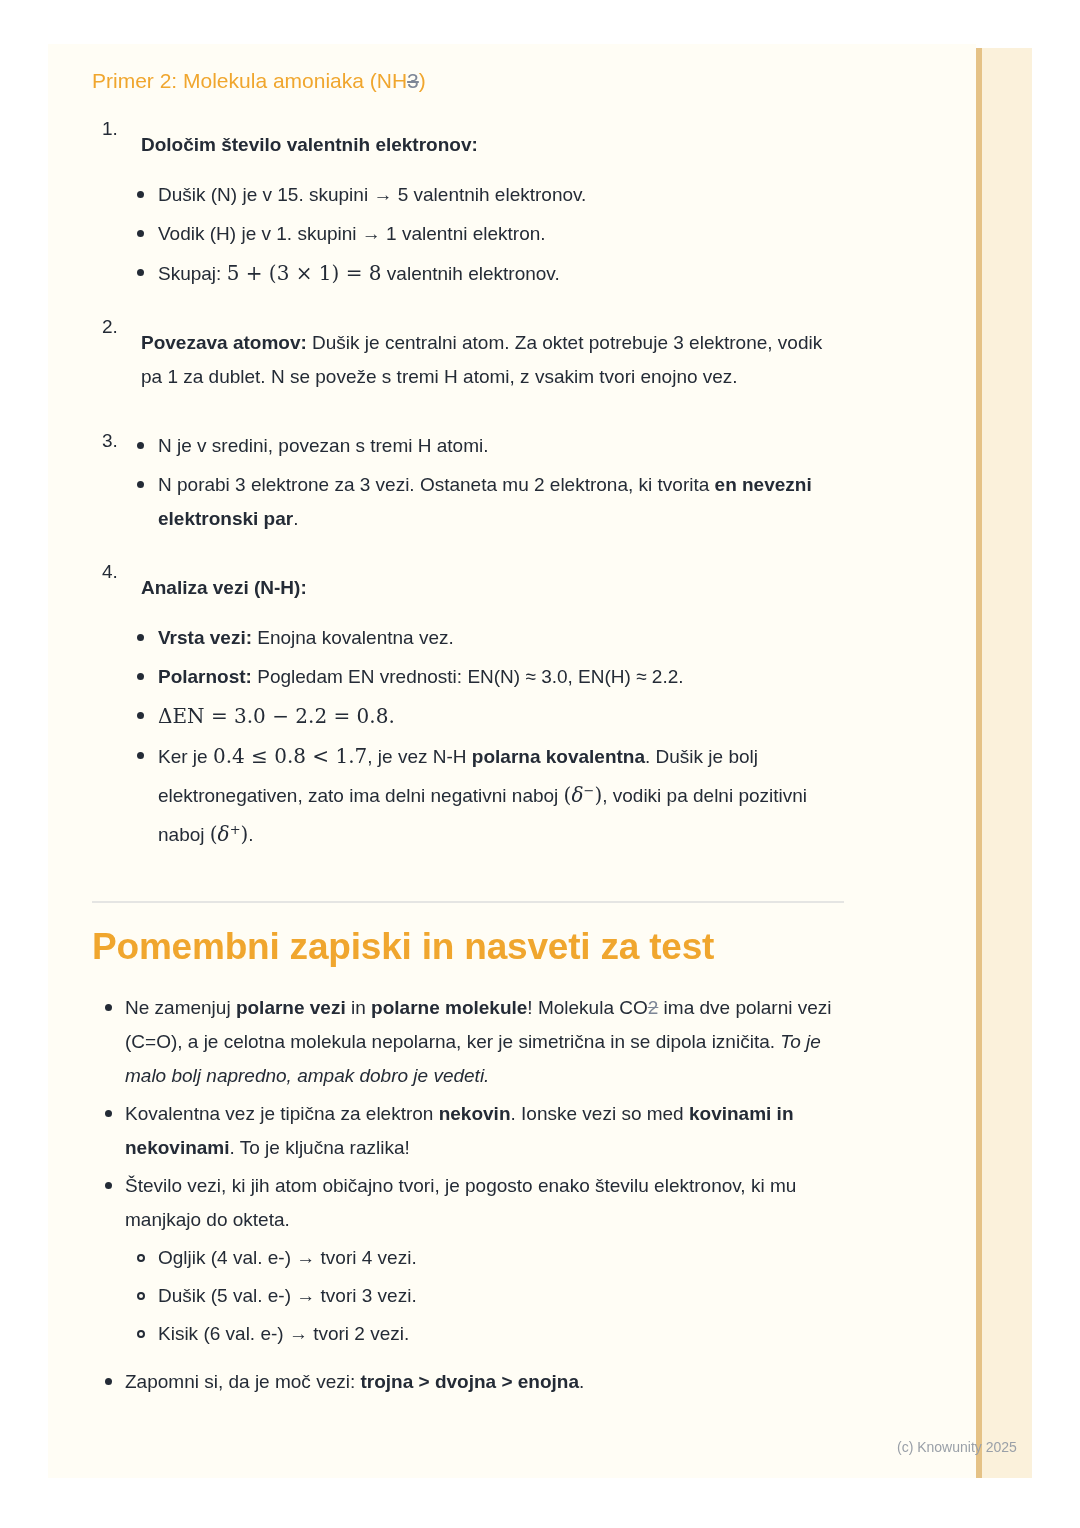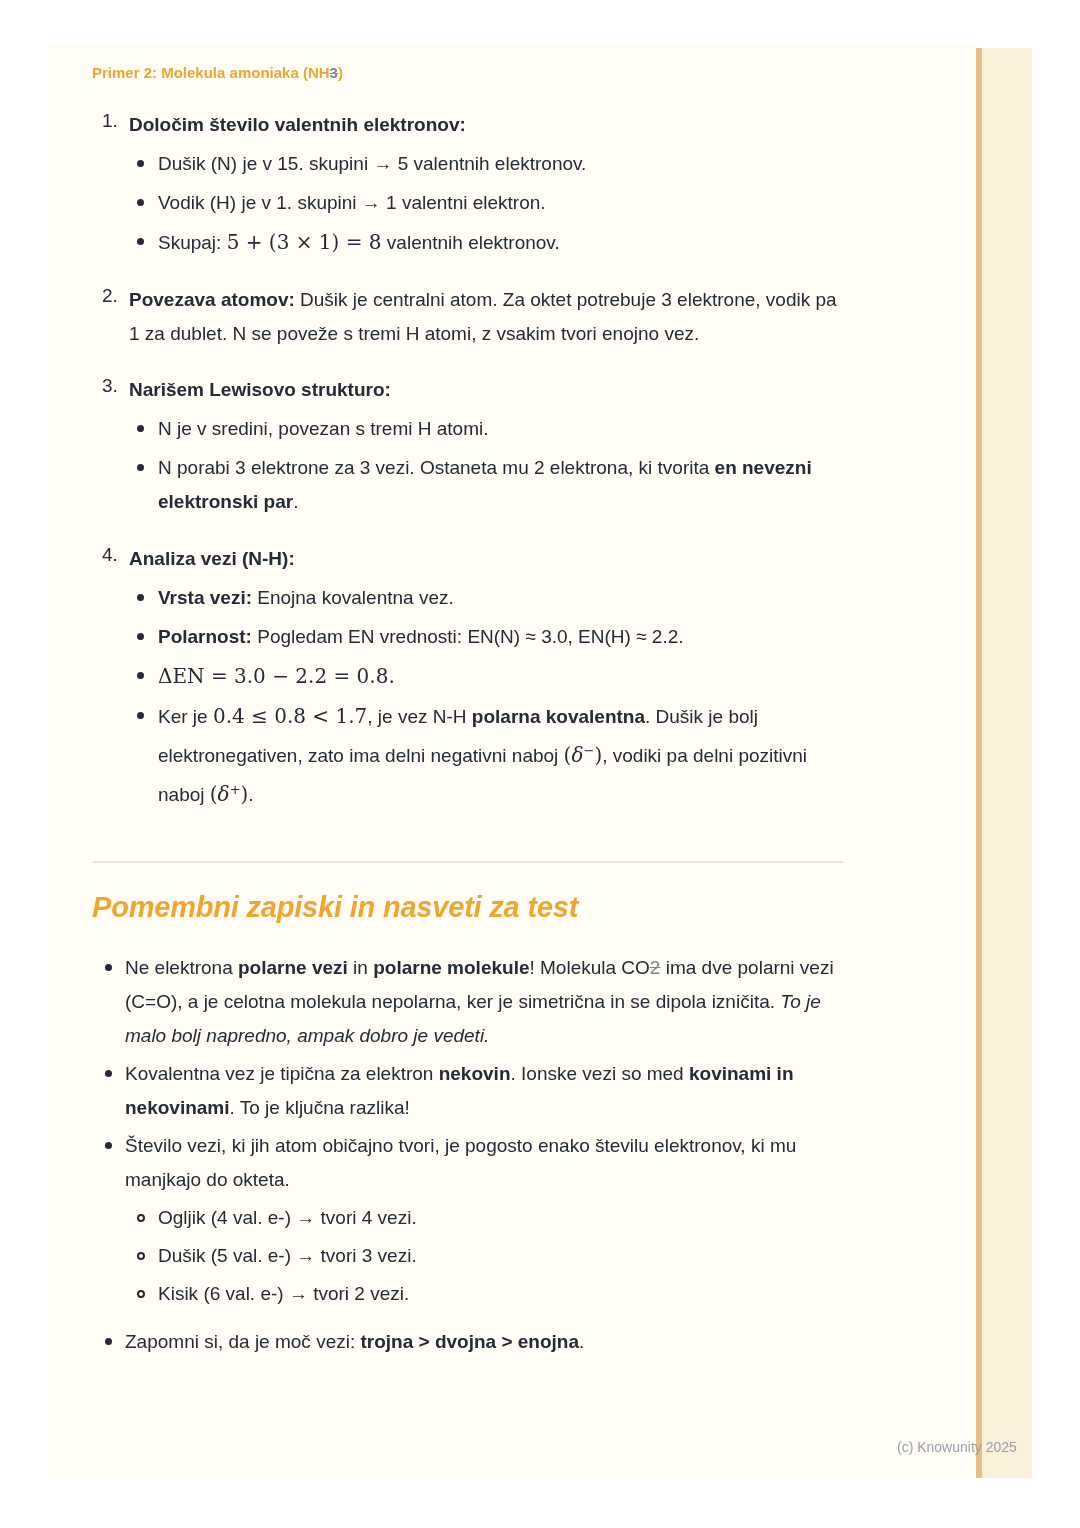--- a/index.html
+++ b/index.html
@@ -23,39 +23,39 @@
     position:absolute; left:982px; top:48px;
     width:50px; height:1430px;
     background:var(--panel-bg, #fbf1db);
   }
   .content {
     margin-left:44px; padding-top:14px;
     width:752px;
     font-size:19px; line-height:34px;
   }
   h2.sec-title {
-    margin:0 0 16px 0;
-    font-size:15px; line-height:30px;
+    margin:8px 0 16px 0;
+    font-size:21px; line-height:30px;
     color:var(--accent, #f0a62e);
-    font-weight:700;
+    font-weight:400;
   }
   h1.sec-title {
     margin:0 0 26px 0;
-    font-size:29px; line-height:36px;
+    font-size:37px; line-height:36px;
     color:var(--accent, #f0a62e);
-    font-weight:700; letter-spacing:-0.2px;font-style:italic;
+    font-weight:700; letter-spacing:-0.2px;
   }
   hr.divider {
     border:none; border-top:2px solid var(--divider, #e5e5e3);
     margin:44px 0 26px 0; width:100%;
   }
   .step { display:flex; margin:0 0 14px 0; }
   .step .num { flex:0 0 33px; padding-left:10px; box-sizing:border-box; }
   .step-body { flex:1; }
-  .step-body p.lead { margin:4px; }
+  .step-body p.lead { margin:16px; }
   ul.blist { list-style:none; margin:2px 0 0 0; padding:0; }
   ul.blist li { display:flex; margin:5px 0; padding-left:12px; }
   ul.blist .dot {
     flex:0 0 7px; width:7px; height:7px; border-radius:50%;
     background:var(--text, #242b36); margin:13px 14px 0 0;
   }
   ul.blist .txt { flex:1; }
 
   ul.top { list-style:none; margin:0; padding:0; }
   ul.top > li { display:flex; margin:4px 0; padding-left:13px; }
@@ -117,21 +117,20 @@
       <div class="step">
         <span class="num">2.</span>
         <div class="step-body">
           <p class="lead"><span class="b">Povezava atomov:</span><span> Dušik je centralni atom. Za oktet potrebuje 3 elektrone, vodik pa 1 za dublet. N se poveže s tremi H atomi, z vsakim tvori enojno vez.</span></p>
         </div>
       </div>
 
       <div class="step">
         <span class="num">3.</span>
         <div class="step-body">
-          <p class="lead"><span class="b">Narišem Lewisovo strukturo:</span></p>
           <ul class="blist">
             <li>
                 <span class="dot"></span>
                 <span class="txt"><span>N je v sredini, povezan s tremi H atomi.</span></span>
               </li>
             <li>
                 <span class="dot"></span>
                 <span class="txt"><span>N porabi 3 elektrone za 3 vezi. Ostaneta mu 2 elektrona, ki tvorita </span><span class="b">en nevezni elektronski par</span><span>.</span></span>
               </li>
           </ul>
@@ -165,21 +164,21 @@
 
     </div>
 
     <hr class="divider">
 
     <h1 class="sec-title">Pomembni zapiski in nasveti za test</h1>
 
     <ul class="top">
       <li>
         <span class="dot"></span>
-        <span class="txt"><span>Ne elektrona </span><span class="b">polarne vezi</span><span> in </span><span class="b">polarne molekule</span><span>! Molekula CO</span><span class="strike">2</span><span> ima dve polarni vezi (C=O), a je celotna molekula nepolarna, ker je simetrična in se dipola izničita. </span><span class="i">To je malo bolj napredno, ampak dobro je vedeti.</span></span>
+        <span class="txt"><span>Ne zamenjuj </span><span class="b">polarne vezi</span><span> in </span><span class="b">polarne molekule</span><span>! Molekula CO</span><span class="strike">2</span><span> ima dve polarni vezi (C=O), a je celotna molekula nepolarna, ker je simetrična in se dipola izničita. </span><span class="i">To je malo bolj napredno, ampak dobro je vedeti.</span></span>
       </li>
       <li>
         <span class="dot"></span>
         <span class="txt"><span>Kovalentna vez je tipična za elektron </span><span class="b">nekovin</span><span>. Ionske vezi so med </span><span class="b">kovinami in nekovinami</span><span>. To je ključna razlika!</span></span>
       </li>
       <li>
         <span class="dot"></span>
         <span class="txt">
           <span><span>Število vezi, ki jih atom običajno tvori, je pogosto enako številu elektronov, ki mu manjkajo do okteta.</span></span>
           <ul class="subs">

